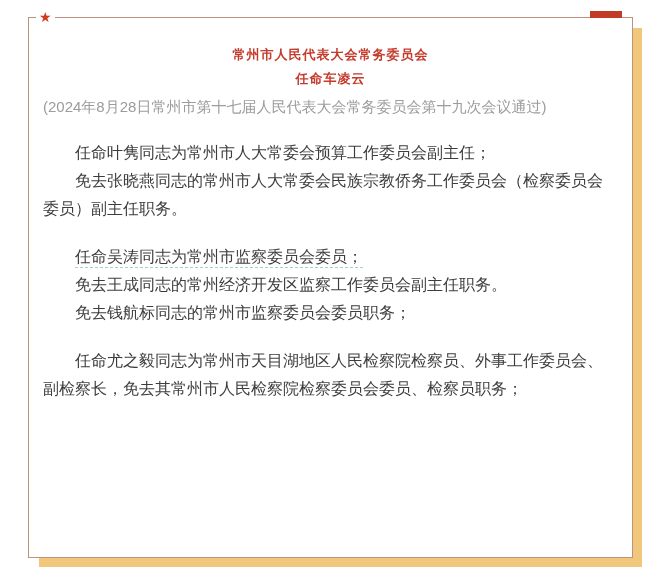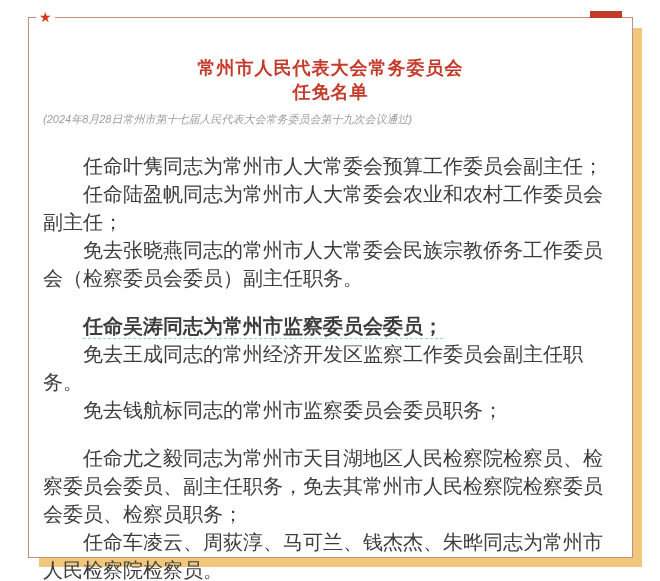--- a/index.html
+++ b/index.html
@@ -35,85 +35,81 @@
   }
   .corner-bar {
     position: absolute;
     top: -7px;
     right: 10px;
     width: 32px;
     height: 7px;
     background: #c23b28;
   }
   .doc-title {
-    margin: 38px 0 0 0;
+    margin: 25px 0 0 0;
     text-align: center;
     color: #c43b2c;
-    font-size: 18px;
+    font-size: 13px;
     line-height: 24px;
     font-weight: bold;
     letter-spacing: 1px;
   }
   .doc-subtitle {
     margin: 5px 0 0 0;
     color: #9c9c9c;
-    font-size: 11px;
+    font-size: 15px;
     line-height: 21px;
-    font-style: italic;
   }
   .doc-body {
     margin-top: 22px;
     color: #3d3d3d;
-    font-size: 20px;
+    font-size: 16px;
   }
   .doc-body p {
     margin: 0;
     line-height: 28px;
     text-indent: 2em;
   }
   .para + .para { margin-top: 20px; }
   .dashed {
     text-decoration-line: underline;
     text-decoration-style: dashed;
     text-decoration-color: #9fd2cc;
     text-decoration-thickness: 1px;
     text-underline-offset: 5px;
-    font-weight: bold;
   }
 </style>
 </head>
 <body>
 
 <div class="page">
   <div class="doc-box">
 
     <span class="star">★</span>
     <span class="corner-bar"></span>
 
     <h1 class="doc-title">
       <span>常州市人民代表大会常务委员会</span><br>
-      <span>任免名单</span>
+      <span>任命车凌云</span>
     </h1>
 
     <div class="doc-subtitle">(2024年8月28日常州市第十七届人民代表大会常务委员会第十九次会议通过)</div>
 
     <div class="doc-body">
 
       <div class="para">
         <p>任命叶隽同志为常州市人大常委会预算工作委员会副主任；</p>
-        <p>任命陆盈帆同志为常州市人大常委会农业和农村工作委员会副主任；</p>
         <p>免去张晓燕同志的常州市人大常委会民族宗教侨务工作委员会（检察委员会委员）副主任职务。</p>
       </div>
 
       <div class="para">
         <p class="dashed">任命吴涛同志为常州市监察委员会委员；</p>
         <p>免去王成同志的常州经济开发区监察工作委员会副主任职务。</p>
         <p>免去钱航标同志的常州市监察委员会委员职务；</p>
       </div>
 
       <div class="para">
-        <p>任命尤之毅同志为常州市天目湖地区人民检察院检察员、检察委员会委员、副主任职务，免去其常州市人民检察院检察委员会委员、检察员职务；</p>
-        <p>任命车凌云、周荻淳、马可兰、钱杰杰、朱晔同志为常州市人民检察院检察员。</p>
+        <p>任命尤之毅同志为常州市天目湖地区人民检察院检察员、外事工作委员会、副检察长，免去其常州市人民检察院检察委员会委员、检察员职务；</p>
       </div>
 
     </div>
   </div>
 </div>
 
 </body></html>

